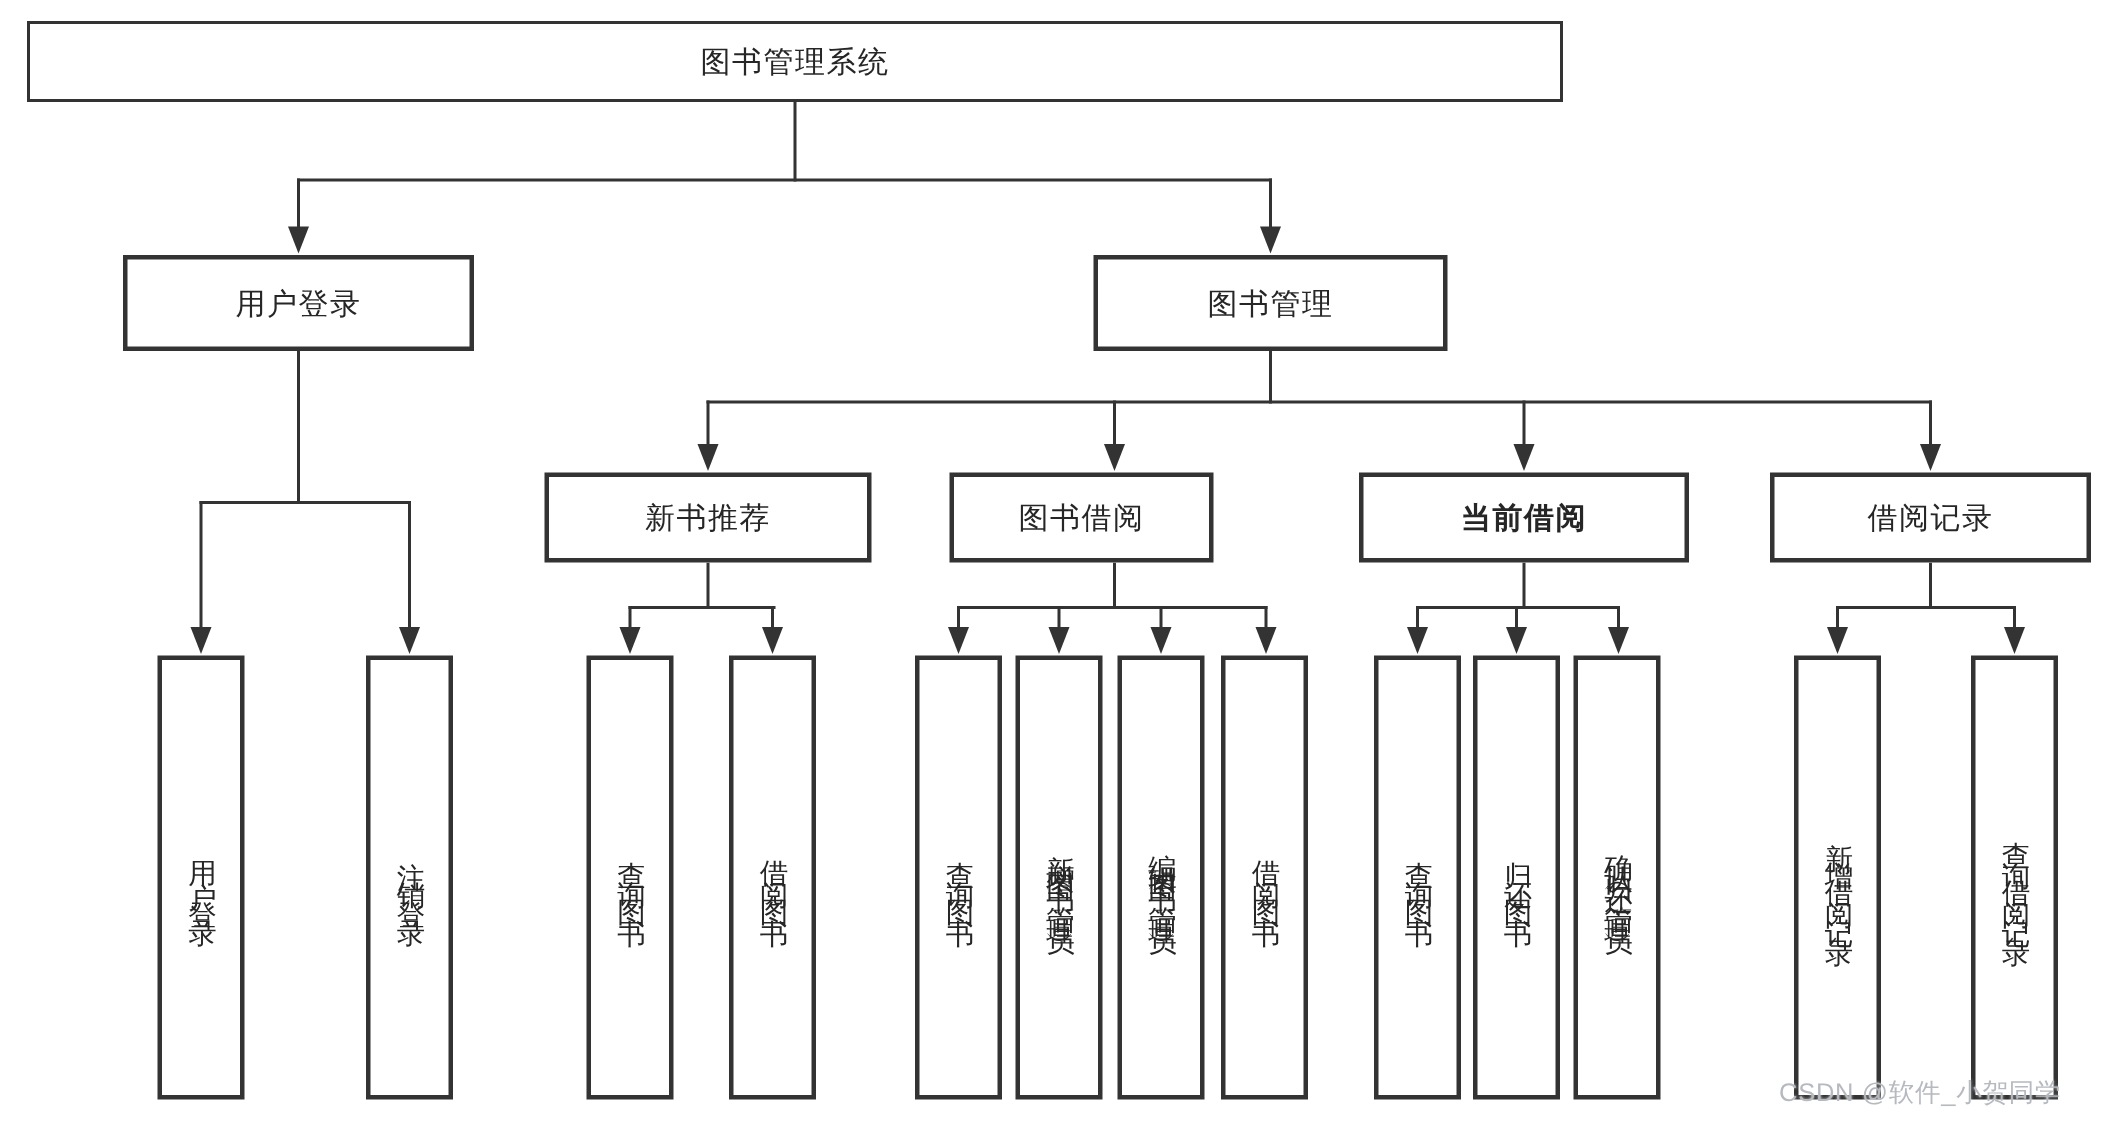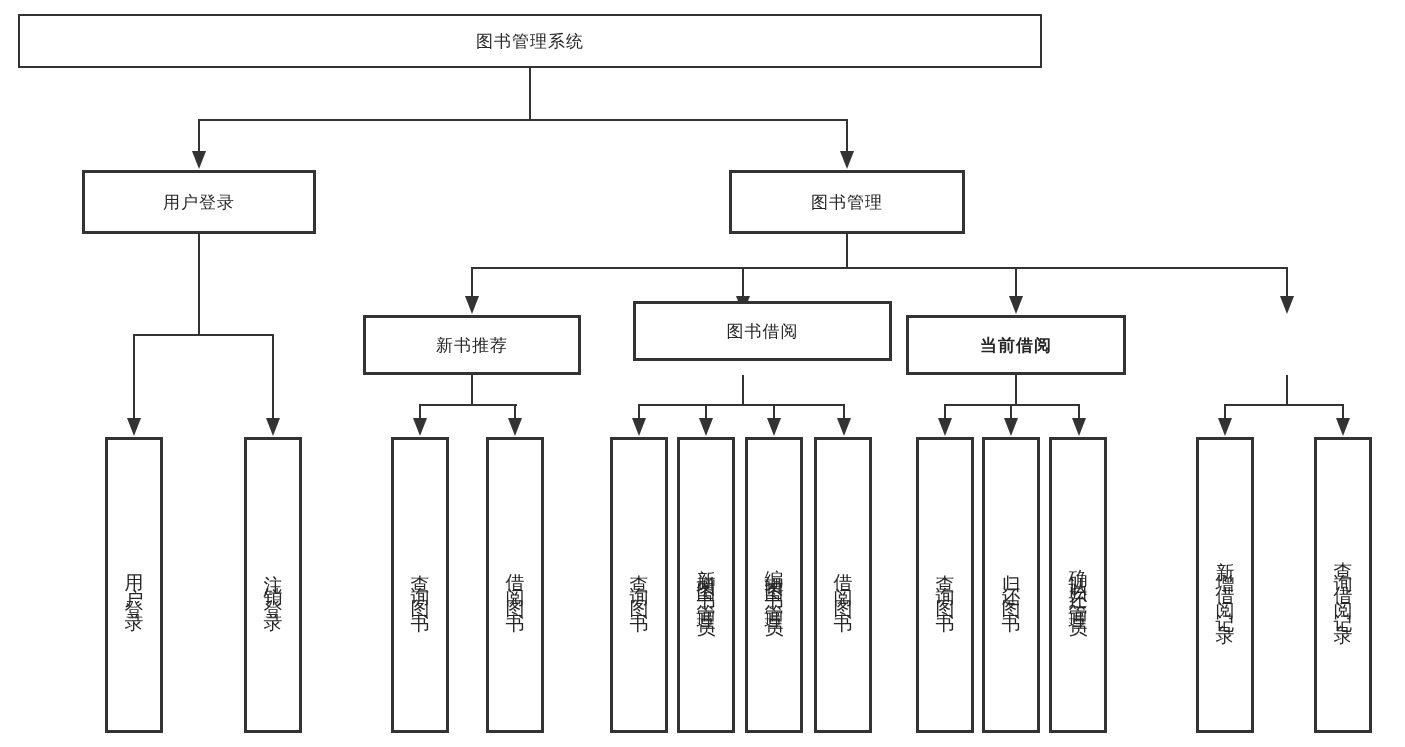--- a/index.html
+++ b/index.html
@@ -15,21 +15,21 @@
     background:#ffffff;
     border:3px solid #333333;
     box-sizing:border-box;
     display:flex;
     align-items:center;
     justify-content:center;
     color:#262626;
     z-index:2;
   }
   .box.root{border-width:2px;font-size:18px;}
-  .box.h{font-size:17px;letter-spacing:1px;}
+  .box.h{font-size:20px;letter-spacing:1px;}
   .box.v{
     writing-mode:vertical-rl;
     text-orientation:mixed;
     font-size:19px;
   }
   .ls-a{letter-spacing:13px;}   
   .ls-b{letter-spacing:7px;}    
   .line{position:absolute;background:#333333;z-index:1;}
   .arrowhead{
     position:absolute;
@@ -87,25 +87,28 @@
   <div class="line" style="left:742px;top:267px;width:2px;height:31px;"></div>
   <div class="arrowhead" style="left:736px;top:296px;"></div>
   <div class="line" style="left:1015px;top:267px;width:2px;height:31px;"></div>
   <div class="arrowhead" style="left:1009px;top:296px;"></div>
   <div class="line" style="left:1286px;top:267px;width:2px;height:31px;"></div>
   <div class="arrowhead" style="left:1280px;top:296px;"></div>
 
   <div class="box h" style="left:363px;top:315px;width:218px;height:60px;text-align:right;">
     <span>新书推荐</span>
   </div>
-  <div class="box h" style="left:633px;top:301px;width:259px;height:60px;">
+  <div class="box h" style="left:633px;top:315px;width:176px;height:60px;">
     <span>图书借阅</span>
   </div>
   <div class="box h" style="left:906px;top:315px;width:220px;height:60px;font-weight:bold;">
     <span>当前借阅</span>
+  </div>
+  <div class="box h" style="left:1180px;top:315px;width:214px;height:60px;">
+    <span>借阅记录</span>
   </div>
 
   <div class="line" style="left:471px;top:375px;width:2px;height:31px;"></div>
   <div class="line" style="left:419px;top:404px;width:98px;height:2px;"></div>
   <div class="line" style="left:419px;top:404px;width:2px;height:16px;"></div>
   <div class="arrowhead" style="left:413px;top:418px;"></div>
   <div class="line" style="left:514px;top:404px;width:2px;height:16px;"></div>
   <div class="arrowhead" style="left:508px;top:418px;"></div>
 
   <div class="line" style="left:742px;top:375px;width:2px;height:31px;"></div>
@@ -172,14 +175,15 @@
     <span class="ls-b">确认归还（管理员）</span>
   </div>
 
   <div class="box v" style="left:1196px;top:437px;width:58px;height:296px;">
     <span class="ls-a">新增借阅记录</span>
   </div>
   <div class="box v" style="left:1314px;top:437px;width:58px;height:296px;">
     <span class="ls-a">查询借阅记录</span>
   </div>
 
+  <div id="watermark">CSDN @软件_小贺同学</div>
 
 </div>
 
 </body></html>

